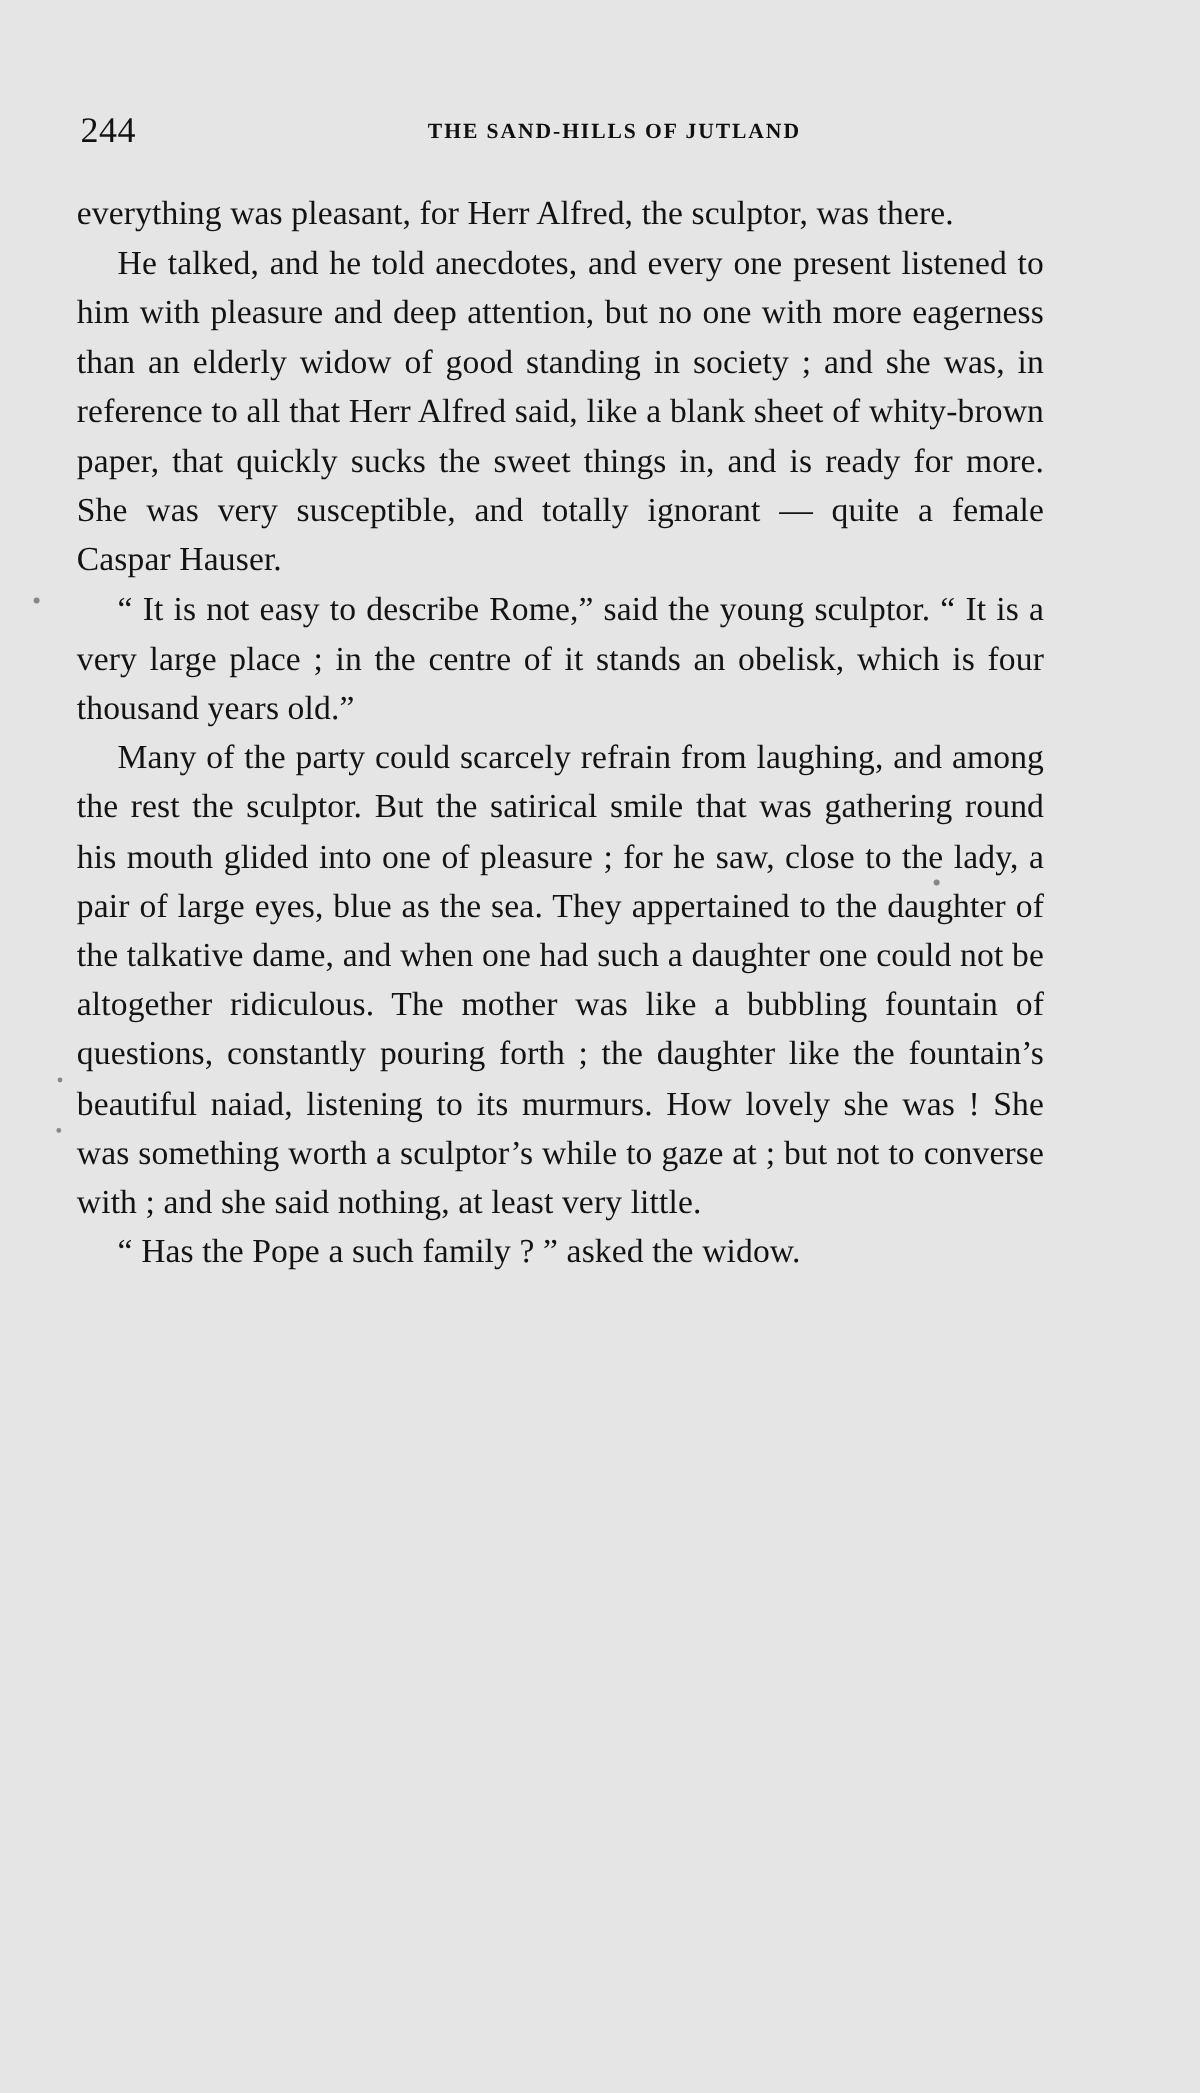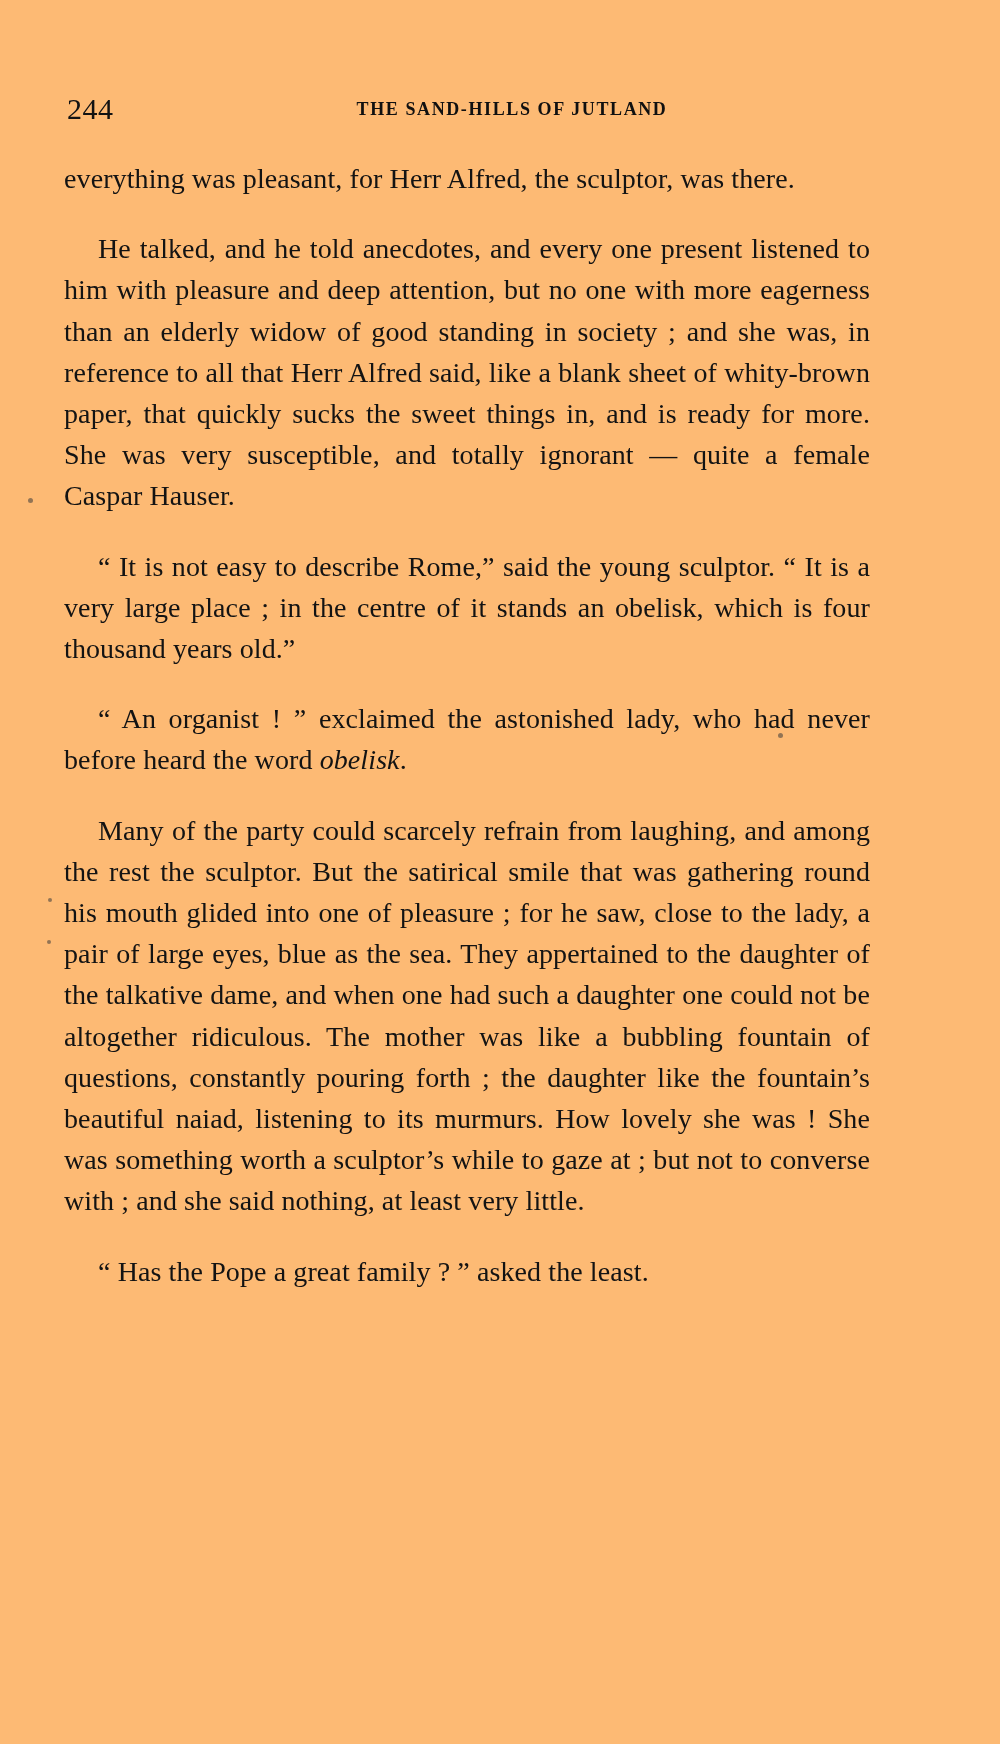--- a/index.html
+++ b/index.html
@@ -13,21 +13,21 @@
     font-family: "Liberation Serif", serif;
     color: #1a1a1a;
     position: relative;
     overflow: hidden;
   }
   .page {
     position: absolute;
     top: 0; left: 0;
     width: 1000px;
     height: 1744px;
-    background: #fdba74;
+    background: #e5e5e5;
   }
   .page-header {
     position: absolute;
     top: 92px;
     left: 62px;
     width: 810px;
     height: 40px;
   }
   .folio {
     position: absolute;
@@ -58,21 +58,20 @@
     margin: 0;
     font-size: 28px;
     line-height: 41.2px;
     text-align: justify;
     text-justify: inter-word;
     color: #131313;
     letter-spacing: 0.1px;
   }
   p.indent {
     text-indent: 34px;
-    margin-top: 29px;
   }
   p.noindent {
     text-indent: 0;
   }
   .italic { font-style: italic; }
 
   
   .speck {
     position: absolute;
     background: #3a3a3a;
@@ -87,23 +86,22 @@
 
   <div class="page-header">
     <div class="folio">244</div>
     <div class="running-head">THE SAND-HILLS OF JUTLAND</div>
   </div>
 
   <div class="body-text">
     <p class="noindent">everything was pleasant, for Herr Alfred, the sculptor, was there.</p>
     <p class="indent">He talked, and he told anecdotes, and every one present listened to him with pleasure and deep attention, but no one with more eagerness than an elderly widow of good standing in society ; and she was, in reference to all that Herr Alfred said, like a blank sheet of whity-brown paper, that quickly sucks the sweet things in, and is ready for more. She was very susceptible, and totally ignorant — quite a female Caspar Hauser.</p>
     <p class="indent">“ It is not easy to describe Rome,” said the young sculptor.  “ It is a very large place ; in the centre of it stands an obelisk, which is four thousand years old.”</p>
-    <p class="indent"><span>“ An organist ! ” exclaimed the astonished lady, who had never before heard the word <span class="italic">obelisk</span>.</span></p>
     <p class="indent">Many of the party could scarcely refrain from laughing, and among the rest the sculptor.  But the satirical smile that was gathering round his mouth glided into one of pleasure ; for he saw, close to the lady, a pair of large eyes, blue as the sea.  They appertained to the daughter of the talkative dame, and when one had such a daughter one could not be altogether ridiculous.  The mother was like a bubbling fountain of questions, constantly pouring forth ; the daughter like the fountain’s beautiful naiad, listening to its murmurs.  How lovely she was !  She was something worth a sculptor’s while to gaze at ; but not to converse with ;  and she said nothing, at least very little.</p>
-    <p class="indent">“ Has the Pope a great family ? ” asked the least.</p>
+    <p class="indent">“ Has the Pope a such family ? ” asked the widow.</p>
   </div>
 
   <div class="speck" style="left:28px; top:498px; width:5px; height:5px;"></div>
   <div class="speck" style="left:48px; top:898px; width:4px; height:4px;"></div>
   <div class="speck" style="left:47px; top:940px; width:4px; height:4px;"></div>
   <div class="speck" style="left:778px; top:733px; width:5px; height:5px;"></div>
 
 </div>
 
 </body></html>

